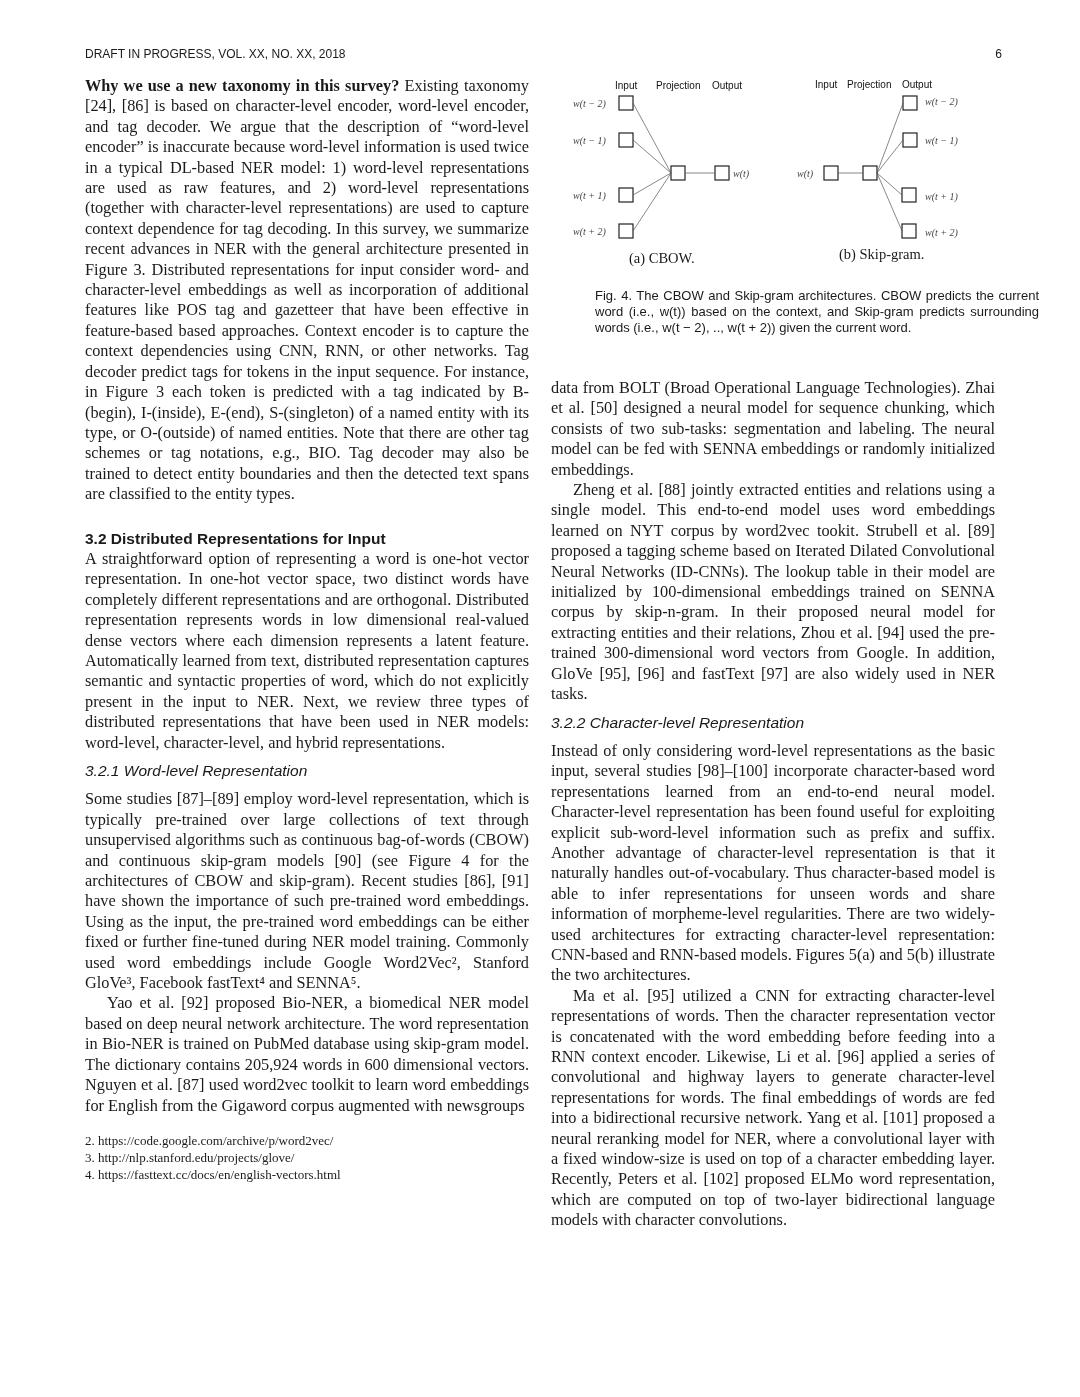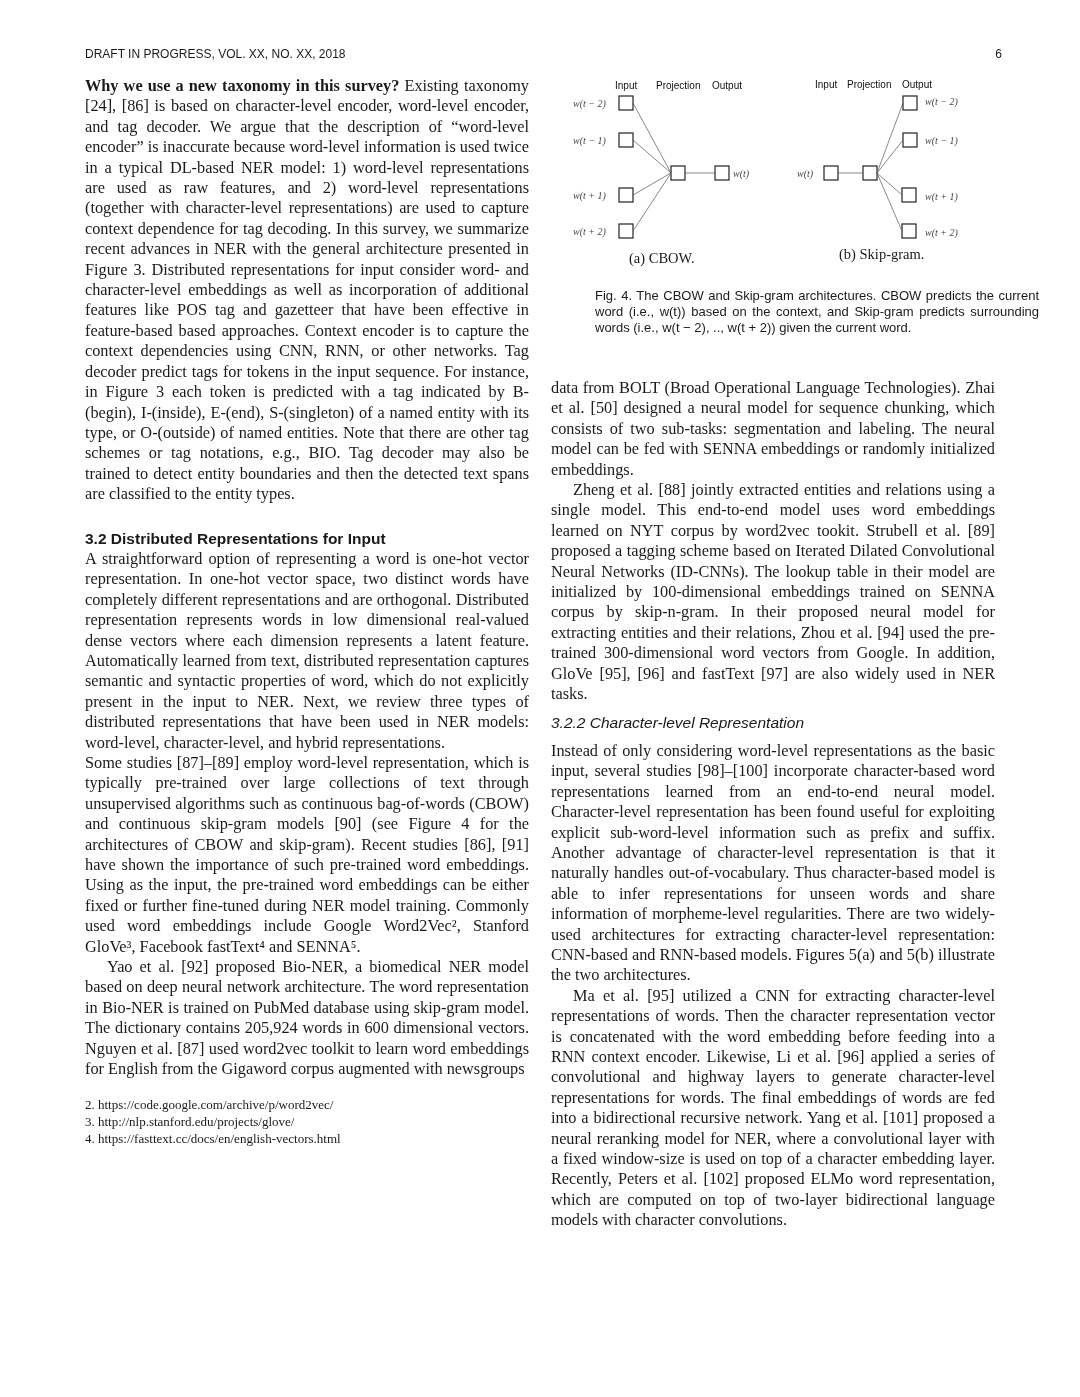--- a/index.html
+++ b/index.html
@@ -77,20 +77,21 @@
   <span class="sublbl" style="left:69px;top:176px">(a) CBOW.</span>
   <span class="sublbl" style="left:279px;top:172px">(b) Skip-gram.</span>
 </div>
 
 <div class="cap">Fig. 4. The CBOW and Skip-gram architectures. CBOW predicts the current word (i.e., w(t)) based on the context, and Skip-gram predicts surrounding words (i.e., w(t − 2), .., w(t + 2)) given the current word.</div>
 
 <div class="col lc">
   <p><b>Why we use a new taxonomy in this survey?</b><span> Existing taxonomy [24], [86] is based on character-level encoder, word-level encoder, and tag decoder. We argue that the description of “word-level encoder” is inaccurate because word-level information is used twice in a typical DL-based NER model: 1) word-level representations are used as raw features, and 2) word-level representations (together with character-level representations) are used to capture context dependence for tag decoding. In this survey, we summarize recent advances in NER with the general architecture presented in Figure 3. Distributed representations for input consider word- and character-level embeddings as well as incorporation of additional features like POS tag and gazetteer that have been effective in feature-based based approaches. Context encoder is to capture the context dependencies using CNN, RNN, or other networks. Tag decoder predict tags for tokens in the input sequence. For instance, in Figure 3 each token is predicted with a tag indicated by B-(begin), I-(inside), E-(end), S-(singleton) of a named entity with its type, or O-(outside) of named entities. Note that there are other tag schemes or tag notations, e.g., BIO. Tag decoder may also be trained to detect entity boundaries and then the detected text spans are classified to the entity types.</span></p>
   <div class="sec">3.2   Distributed Representations for Input</div>
   <p>A straightforward option of representing a word is one-hot vector representation. In one-hot vector space, two distinct words have completely different representations and are orthogonal. Distributed representation represents words in low dimensional real-valued dense vectors where each dimension represents a latent feature. Automatically learned from text, distributed representation captures semantic and syntactic properties of word, which do not explicitly present in the input to NER. Next, we review three types of distributed representations that have been used in NER models: word-level, character-level, and hybrid representations.</p>
+  <div class="sub">3.2.1   Word-level Representation</div>
   <p>Some studies [87]–[89] employ word-level representation, which is typically pre-trained over large collections of text through unsupervised algorithms such as continuous bag-of-words (CBOW) and continuous skip-gram models [90] (see Figure 4 for the architectures of CBOW and skip-gram). Recent studies [86], [91] have shown the importance of such pre-trained word embeddings. Using as the input, the pre-trained word embeddings can be either fixed or further fine-tuned during NER model training. Commonly used word embeddings include Google Word2Vec², Stanford GloVe³, Facebook fastText⁴ and SENNA⁵.</p>
   <p class="ind">Yao et al. [92] proposed Bio-NER, a biomedical NER model based on deep neural network architecture. The word representation in Bio-NER is trained on PubMed database using skip-gram model. The dictionary contains 205,924 words in 600 dimensional vectors. Nguyen et al. [87] used word2vec toolkit to learn word embeddings for English from the Gigaword corpus augmented with newsgroups</p>
   <div class="fn">
     <div>2. https://code.google.com/archive/p/word2vec/</div>
     <div>3. http://nlp.stanford.edu/projects/glove/</div>
     <div>4. https://fasttext.cc/docs/en/english-vectors.html</div>
   </div>
 </div>
 
 <div class="col rc">

